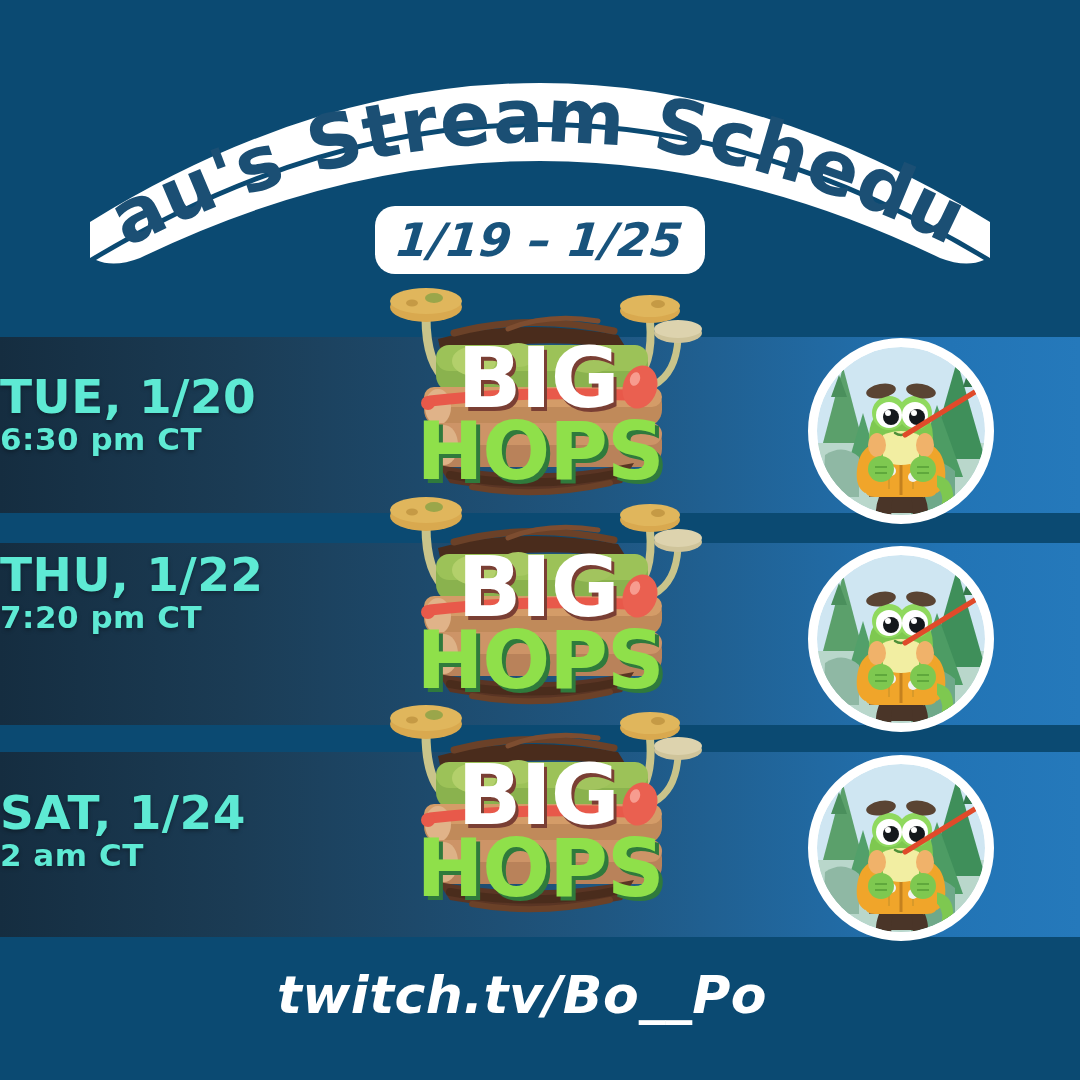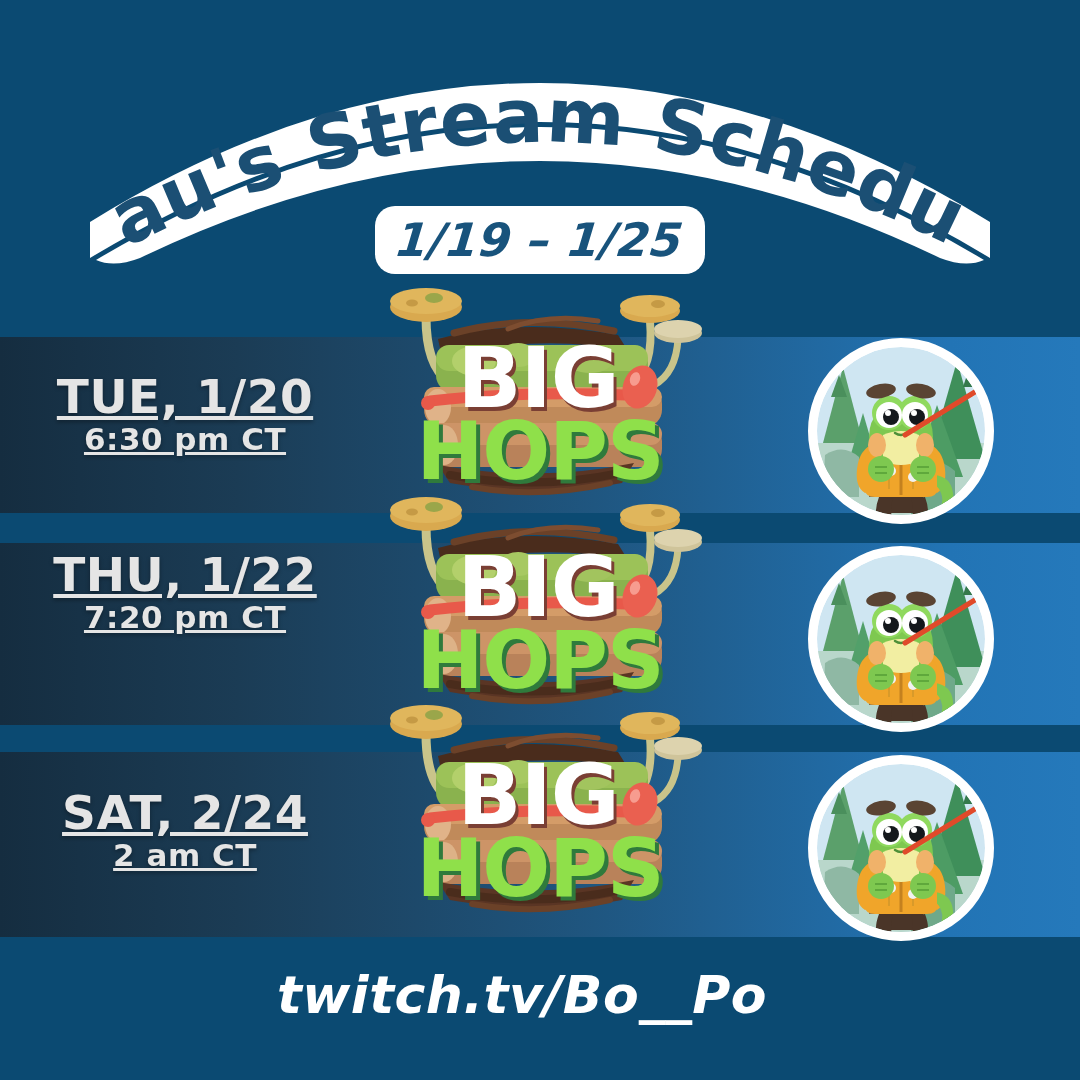--- a/index.html
+++ b/index.html
@@ -69,24 +69,22 @@
     font-style: italic;
     transform: skewX(-6deg);
     white-space: nowrap;
   }
 
   
   .sched-text {
     position: absolute;
     left: 0;
     width: 370px;
-    text-align: center;
-    color: #e5e5e5;
+    color: #5eead4;
     text-shadow: 0 2px 4px rgba(0,0,0,0.35);
-    text-decoration: underline;
   }
   .sched-day {
     font-size: 47px;
     font-weight: bold;
     letter-spacing: 0.5px;
     line-height: 1.05;
     white-space: nowrap;
   }
   .sched-time {
     font-size: 31px;
@@ -426,21 +424,21 @@
           <path d="M100 120 l12 0 M100 126 l12 0" stroke="#5fa83c" stroke-width="2"></path>
           <ellipse cx="64" cy="44" rx="15" ry="7" fill="#5a4433" transform="rotate(-10 64 44)"></ellipse>
           <ellipse cx="104" cy="44" rx="15" ry="7" fill="#5a4433" transform="rotate(10 104 44)"></ellipse>
           <path d="M88 88 L166 40" stroke="#e04a2a" stroke-width="5" fill="none" stroke-linecap="round"></path>
         </g>
       </svg>
     </div>
   </div>
 
   <div class="sched-text r3">
-    <div class="sched-day">SAT, 2/24</div>
+    <div class="sched-day">SAT, 1/24</div>
     <div class="sched-time">2 am CT</div>
   </div>
 
   <div class="logo-art r3">
     <svg viewBox="0 0 326 248" xmlns="http://www.w3.org/2000/svg">
       <g>
         <path d="M48 34 q0 48 22 64" stroke="#c9c48a" stroke-width="9" fill="none"></path>
         <ellipse cx="48" cy="24" rx="36" ry="15" fill="#d9a94f"></ellipse>
         <ellipse cx="48" cy="18" rx="36" ry="13" fill="#e0b65c"></ellipse>
         <ellipse cx="56" cy="15" rx="9" ry="5" fill="#9aa64a"></ellipse>

